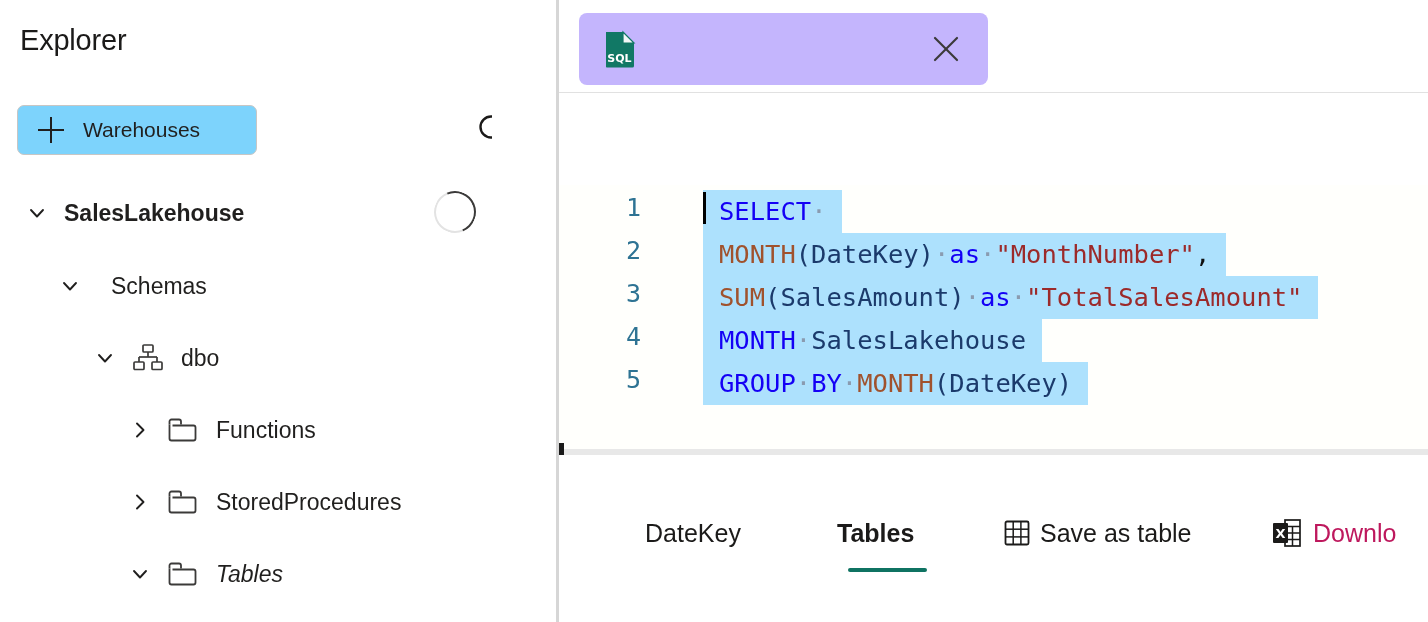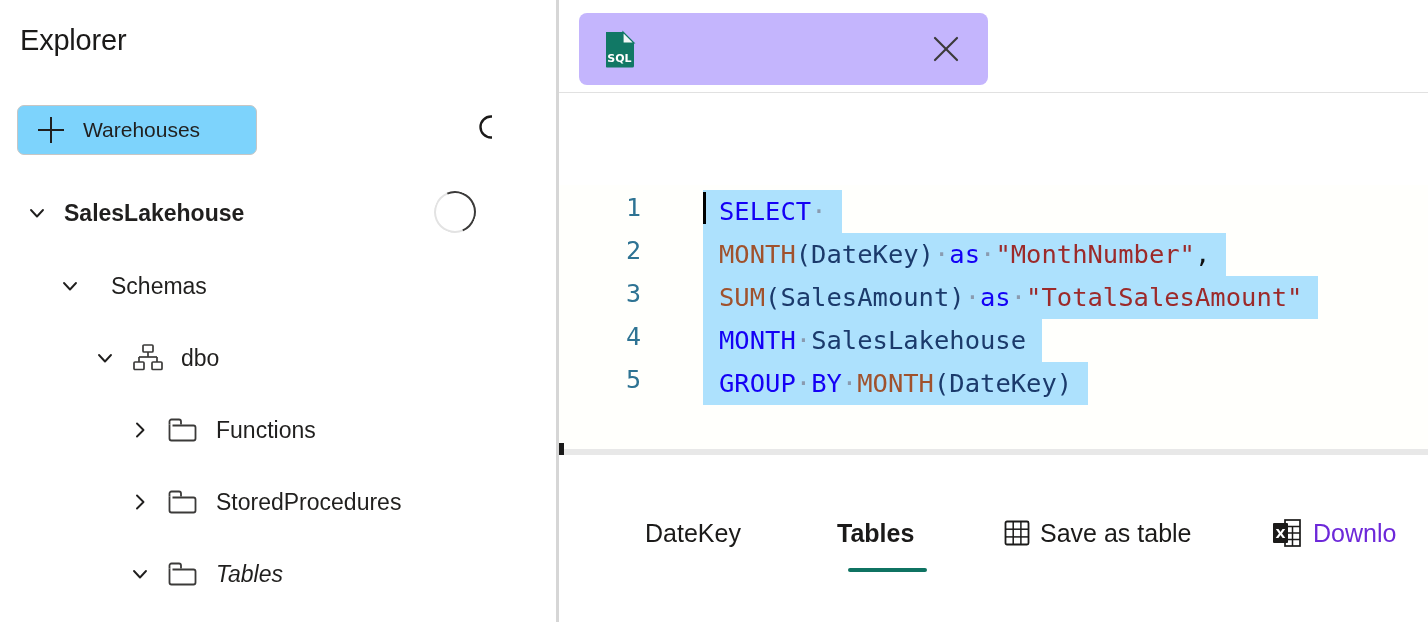--- a/index.html
+++ b/index.html
@@ -308,21 +308,21 @@
     width: 79px; height: 4px;
     background: #0f7362;
     border-radius: 2px;
   }
 
   .res-savetable { left: 443px; top: 55px; }
   .res-savetable .rt { font-size: 25px; color: #1b1a19; margin-left: 8px; }
   .grid-icon { width: 30px; height: 30px; flex: none; }
 
   .res-download { left: 712px; top: 55px; }
-  .res-download .rt { font-size: 25px; color: #6d28d9; margin-left: 10px; }
+  .res-download .rt { font-size: 25px; color: #be185d; margin-left: 10px; }
   .excel-icon { width: 32px; height: 32px; flex: none; }
 </style>
 </head>
 <body>
 
 <div id="app">
 
   <div id="sidebar">
 
     <div class="explorer-title">Explorer</div>

